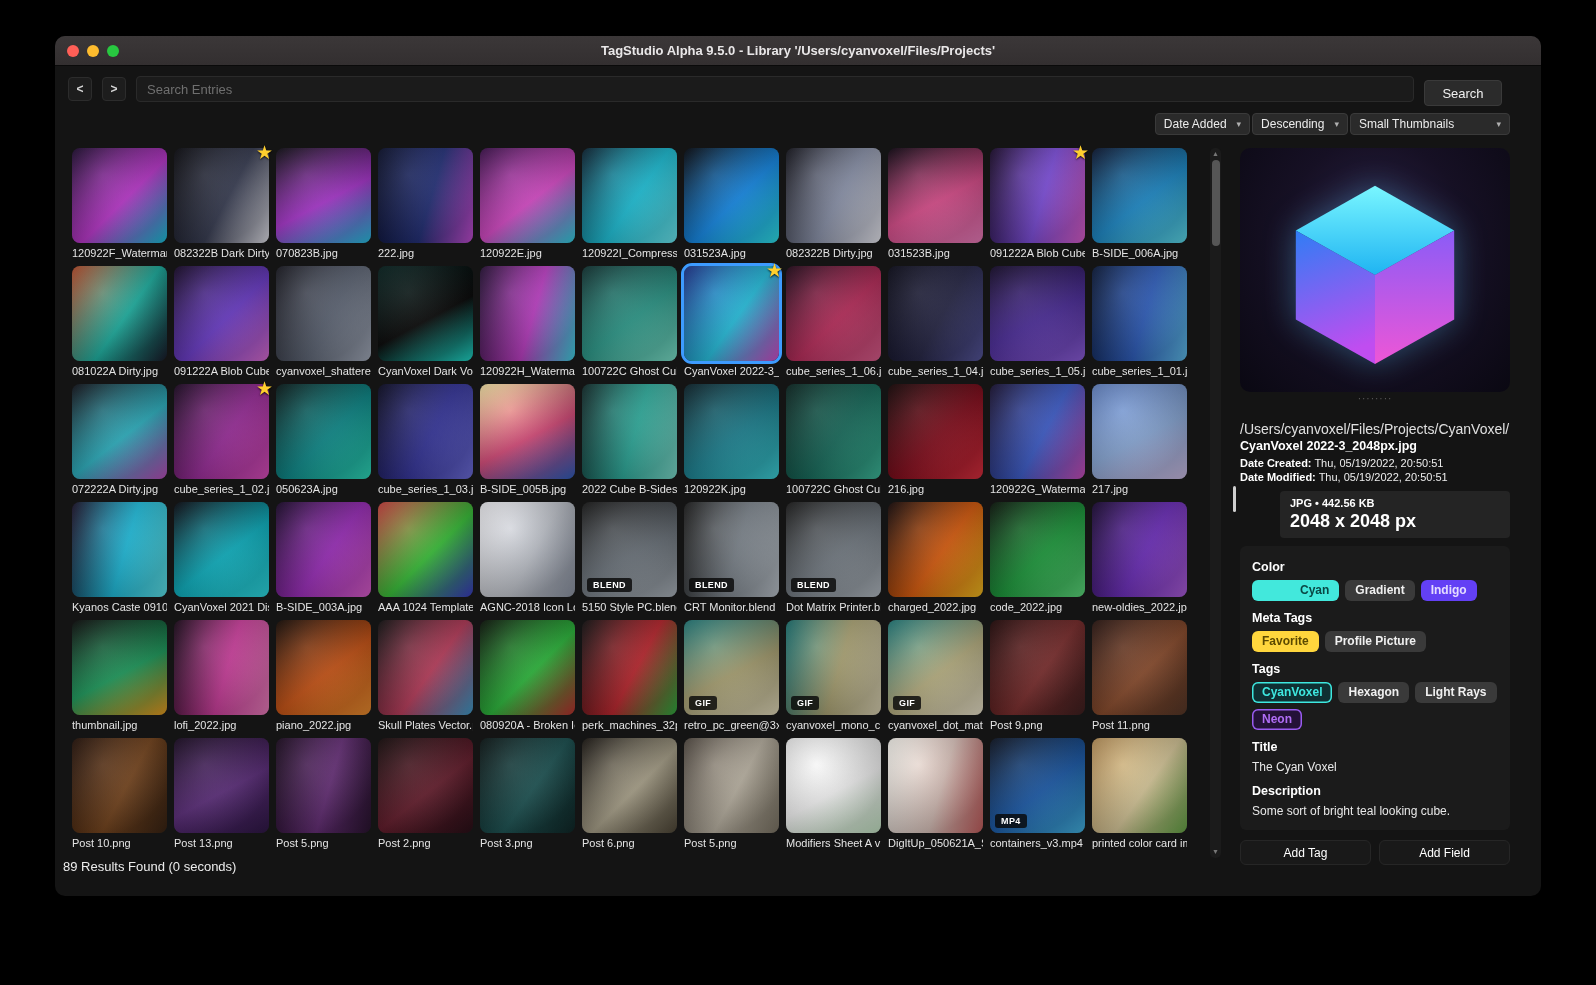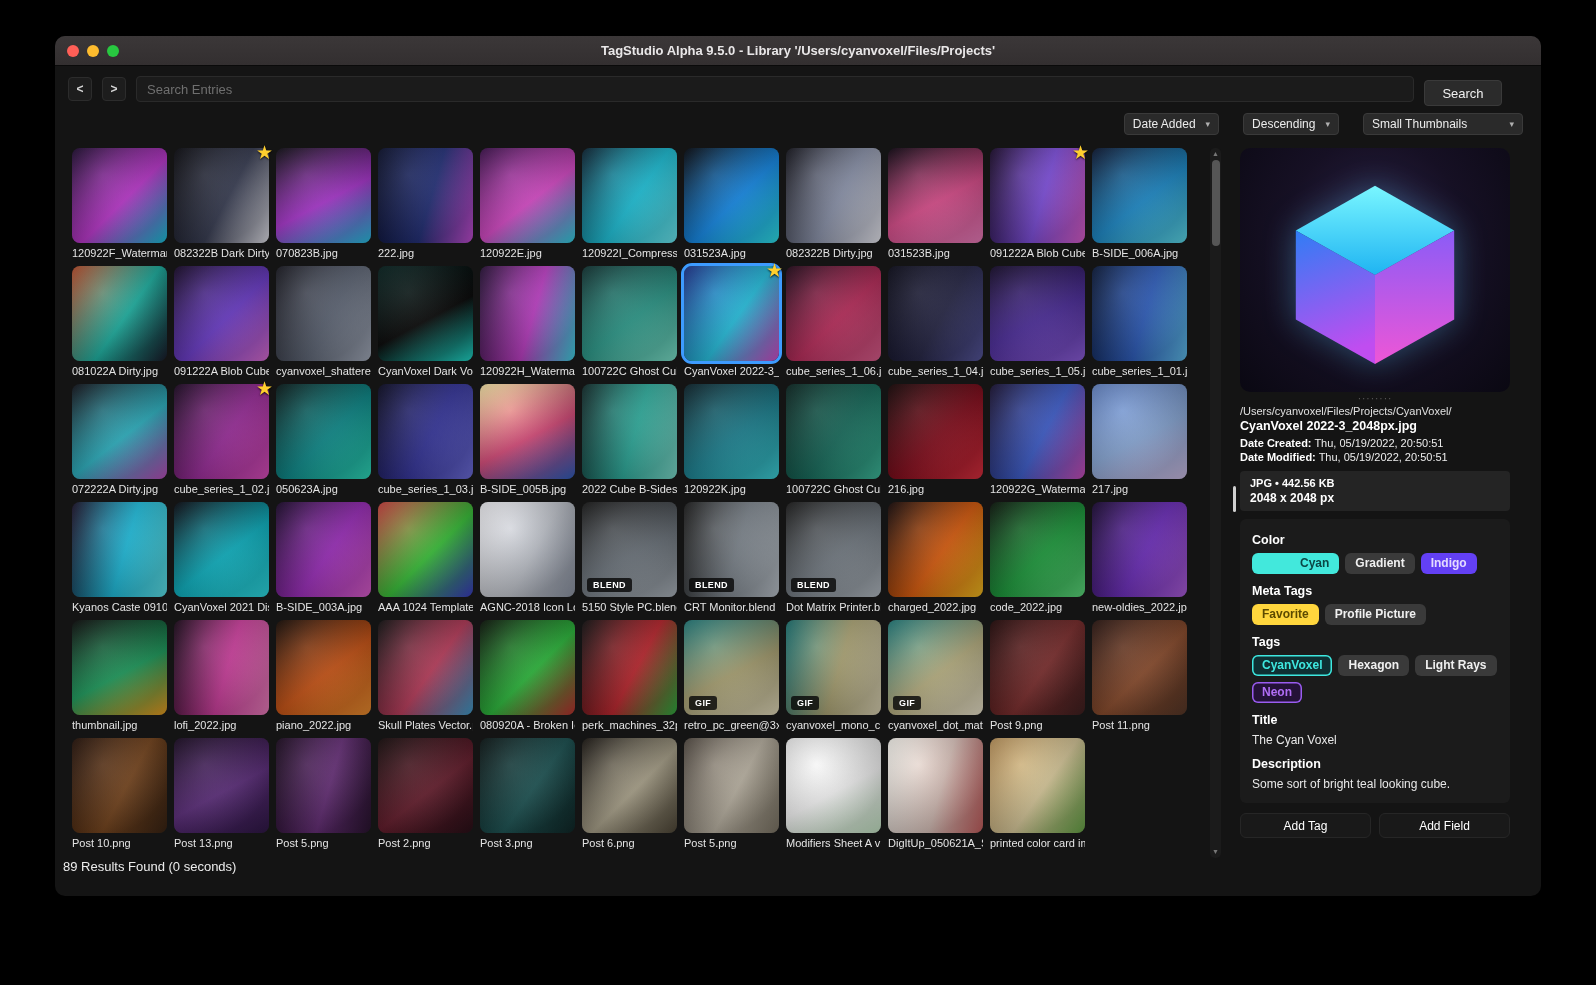--- a/index.html
+++ b/index.html
@@ -20,21 +20,21 @@
              display:flex; gap:10px; align-items:center; }
   .navbtn { width:24px; height:24px; background:#1d1d1d; border:1px solid #2c2c2c;
             border-radius:4px; color:#d6d6d6; font-size:12px; font-weight:bold;
             display:flex; align-items:center; justify-content:center; cursor:pointer; }
   .searchbox { flex:1; height:26px; background:#1b1b1b; border:1px solid #2a2a2a;
                border-radius:4px; color:#eee; padding:0 10px; font-size:13px; outline:none; }
   .searchbox::placeholder { color:#6f6f6f; }
   .searchbtn { width:78px; height:26px; background:#2b2b2b; border:1px solid #3a3a3a;
                border-radius:4px; color:#f0f0f0; font-size:13px; cursor:pointer;margin-top:8px; }
   
-  .sortbar { position:absolute; top:77px; right:18px; display:flex; gap:24px;border-radius:8px; }
+  .sortbar { position:absolute; top:77px; right:31px; display:flex; gap:2px;border-radius:8px; }
   .dropdown { background:#2a2a2a; border:1px solid #3a3a3a; border-radius:4px;
               color:#ececec; font-size:12px; display:flex; align-items:center;
               gap:10px; padding:0 8px; height:22px; cursor:pointer; justify-content:space-between; }
   .dropdown .chev { font-size:9px; color:#b0b0b0; }
   .dd-wide { width:160px; }
   
   .grid { position:absolute; left:17px; top:112px; width:1116px; display:grid;
           grid-template-columns:repeat(11,95px); column-gap:7px;
           grid-auto-rows:113px; row-gap:5px; }
   .cell { width:95px; }
@@ -58,28 +58,28 @@
   .scroll-thumb { position:absolute; top:12px; left:1.5px; width:8px; height:86px;
                   background:#565656; border-radius:4px; }
   
   .panel { position:absolute; left:1185px; top:112px; width:270px; }
   .preview-img { width:270px; height:244px; border-radius:10px; position:relative;
                  display:flex; align-items:center; justify-content:center;
                  background:radial-gradient(ellipse at 50% 38%, #2b2144 0%, #161024 48%, #0a0812 100%); }
   .preview-img svg { filter:drop-shadow(0 0 16px rgba(90,200,255,.35)); }
   .dots { text-align:center; color:#5c5c5c; font-size:10px; letter-spacing:1px;
           height:11px; line-height:9px; margin-top:2px; cursor:row-resize; }
-  .path-dir { font-size:11px; color:#e0e0e0; margin-top:0; white-space:nowrap; overflow:hidden; }
+  .path-dir { font-size:14px; color:#e0e0e0; margin-top:16px; white-space:nowrap; overflow:hidden; }
   .file-name { font-size:12.5px; color:#fff; font-weight:bold; margin-top:2px;
                white-space:nowrap; overflow:hidden; }
   .date-line { font-size:11px; color:#ededed; margin-top:4px; }
   .date-line b { color:#fff; }
-  .fileinfo { margin-top:8px; background:#242424; border-radius:4px; padding:6px 10px; }
+  .fileinfo { margin-top:8px; background:#242424; border-radius:4px; padding:6px 10px;margin-left:40px; }
   .fileinfo .l1 { font-size:11px; font-weight:bold; color:#fff; }
-  .fileinfo .l2 { font-size:12px; font-weight:bold; color:#fff; margin-top:2px; }
+  .fileinfo .l2 { font-size:18px; font-weight:bold; color:#fff; margin-top:2px; }
   .fields { margin-top:8px; background:#1b1b1b; border-radius:6px;
             padding:4px 12px 12px; min-height:282px; }
   .section-label { font-size:12.5px; font-weight:bold; color:#fff; margin:10px 0 6px; }
   .chips { display:flex; flex-wrap:wrap; gap:6px; }
   .chip { font-size:12px; font-weight:bold; padding:3px 10px; border-radius:6px;
           cursor:pointer; line-height:15px; }
   .field-text { font-size:12px; color:#e8e8e8; }
   .panel-buttons { display:flex; gap:8px; margin-top:10px; }
   .panel-btn { flex:1; height:25px; background:#191919; border:1px solid #262626;
                border-radius:6px; color:#fff; font-size:12px; cursor:pointer; }
@@ -392,20 +392,26 @@
         <div class="thumb" style="background: linear-gradient(118deg, rgb(80, 72, 64) 0%, rgb(192, 184, 168) 55%, rgb(128, 120, 104) 100%);"></div>
         <div class="caption">Post 5.png</div>
       </div>
       <div class="cell">
         <div class="thumb" style="background: linear-gradient(152deg, rgb(236, 236, 236) 0%, rgb(255, 255, 255) 55%, rgb(200, 232, 200) 100%);"></div>
         <div class="caption">Modifiers Sheet A v1.png</div>
       </div>
       <div class="cell">
         <div class="thumb" style="background: linear-gradient(106deg, rgb(242, 240, 234) 0%, rgb(224, 200, 192) 55%, rgb(200, 96, 96) 100%);"></div>
         <div class="caption">DigItUp_050621A_Sheet.png</div>
+      </div>
+      <div class="cell">
+        <div class="thumb" style="background: linear-gradient(142deg, rgb(12, 18, 32) 0%, rgb(30, 95, 176) 55%, rgb(69, 184, 232) 100%);">
+          <span class="type-badge">MP4</span>
+        </div>
+        <div class="caption">containers_v3.mp4</div>
       </div>
       <div class="cell">
         <div class="thumb" style="background: linear-gradient(125deg, rgb(184, 144, 88) 0%, rgb(224, 208, 160) 55%, rgb(104, 168, 72) 100%);"></div>
         <div class="caption">printed color card img.jpg</div>
       </div>
     </div>
 
   <div class="scrollbar">
     <div class="scroll-arrow" style="top:1px">▲</div>
     <div class="scroll-thumb"></div>

